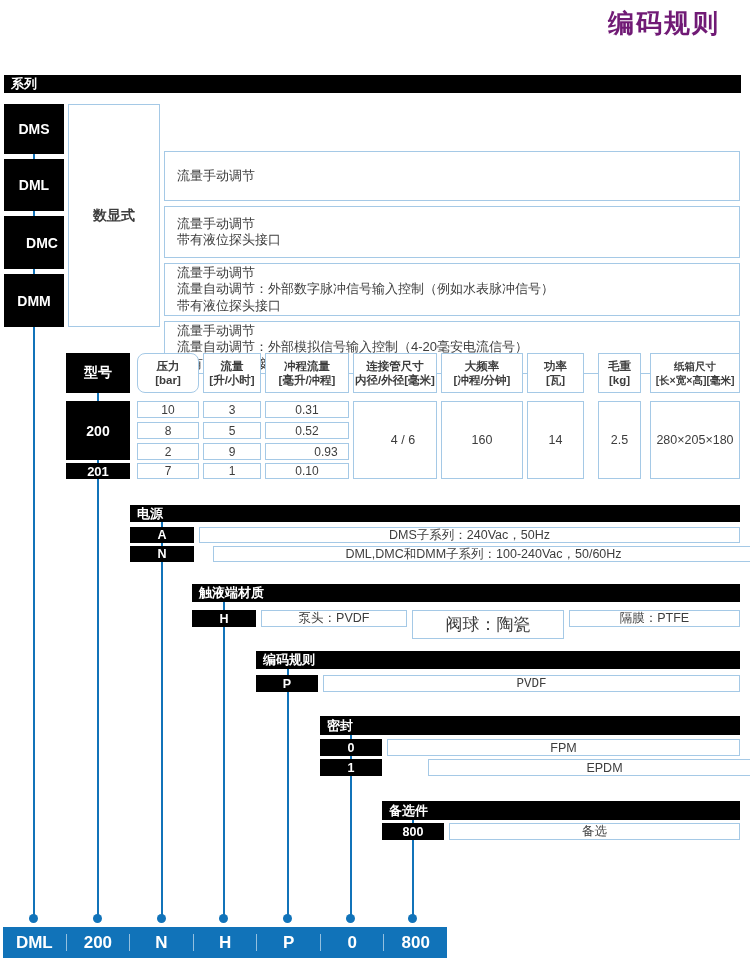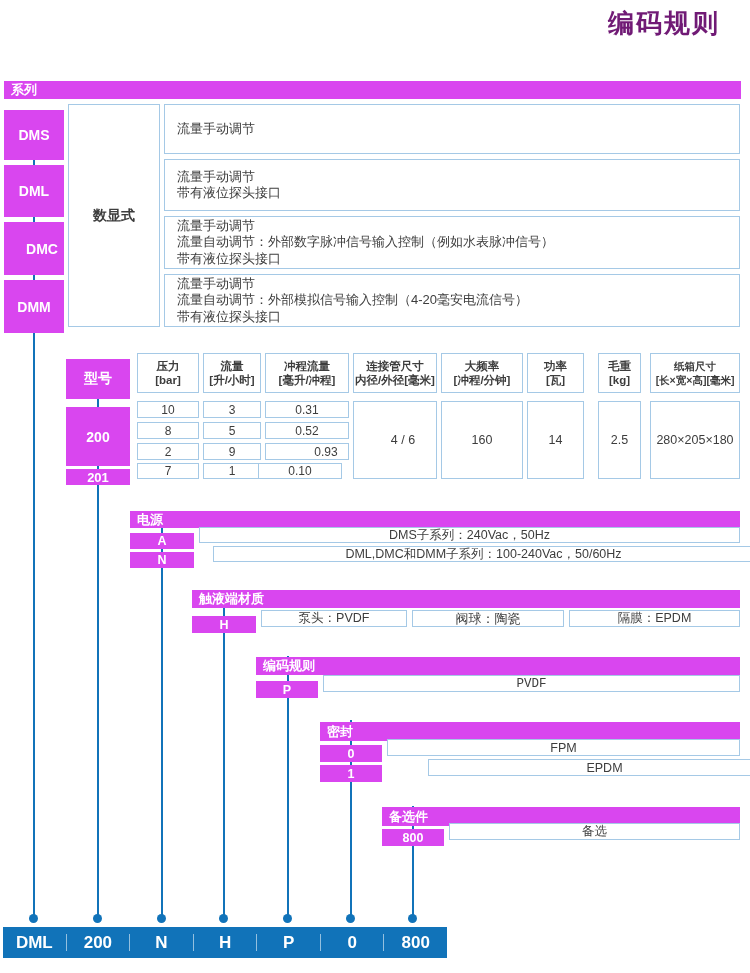--- a/index.html
+++ b/index.html
@@ -1,24 +1,24 @@
 <!DOCTYPE html>
 <html><head>
 <meta charset="utf-8">
 <style>
   html,body{margin:0;padding:0;background:#fff;}
   body{font-family:"Liberation Sans","DejaVu Sans",sans-serif;}
   #canvas{position:relative;width:750px;height:973px;background:#fff;overflow:hidden;}
   .abs{position:absolute;box-sizing:border-box;}
-  .blue{background:#d946ef;color:#fff;margin-top:6px;}
+  .blue{background:#000000;color:#fff;}
   .kbox{display:flex;align-items:center;justify-content:center;font-weight:bold;z-index:1;}
   .wbox{background:#fff;border:1px solid #a5c9e6;color:#3d3d3d;z-index:1;}
   .cell{display:flex;align-items:center;justify-content:center;font-size:12px;}
   .hdrbar{display:flex;align-items:center;padding-left:7px;font-size:13px;font-weight:bold;z-index:1;position:absolute;box-sizing:border-box;}
-  .descbox{display:flex;flex-direction:column;justify-content:center;padding-left:12px;font-size:13px;line-height:16.5px;font-weight:500;}
+  .descbox{display:flex;flex-direction:column;justify-content:center;padding-left:12px;font-size:13px;line-height:16.5px;font-weight:500;margin-top:47px;}
   .th{display:flex;flex-direction:column;align-items:center;justify-content:center;font-size:11.5px;font-weight:bold;line-height:14px;white-space:nowrap;}
   .vline{position:absolute;width:2px;background:#1173b9;z-index:0;}
   .dot{position:absolute;width:9px;height:9px;border-radius:50%;background:#1173b9;z-index:2;}
   .title{position:absolute;top:6px;right:30px;font-size:26px;font-weight:bold;color:#701a75;letter-spacing:2px;z-index:1;}
   .codebar{position:absolute;left:3px;top:927px;width:444px;height:31px;background:#1173b9;display:flex;align-items:center;z-index:1;}
   .codeseg{flex:1;text-align:center;color:#fff;font-weight:bold;font-size:17px;}
   .codesep{width:1px;height:17px;background:rgba(255,255,255,0.55);}
 </style>
 </head>
 <body>
@@ -65,21 +65,21 @@
     <div>带有液位探头接口</div>
   </div>
   <div class="abs wbox descbox" style="left:164px;top:274px;width:576px;height:53px;">
     <div>流量手动调节</div>
     <div>流量自动调节：外部模拟信号输入控制（4-20毫安电流信号）</div>
     <div>带有液位探头接口</div>
   </div>
 
   <div class="abs blue kbox" style="left:66px;top:353px;width:64px;height:40px;font-size:14px;">型号</div>
 
-  <div class="abs wbox th" style="left:137px;top:353px;width:62px;height:40px;">
+  <div class="abs wbox th" style="left:137px;top:353px;width:62px;height:40px;border-radius:8px;">
     <div>压力</div>
     <div>[bar]</div>
   </div>
   <div class="abs wbox th" style="left:203px;top:353px;width:58px;height:40px;">
     <div>流量</div>
     <div>[升/小时]</div>
   </div>
   <div class="abs wbox th" style="left:265px;top:353px;width:84px;height:40px;">
     <div>冲程流量</div>
     <div>[毫升/冲程]</div>
@@ -115,39 +115,39 @@
   <div class="abs wbox cell" style="left:137px;top:422px;width:62px;height:17px;">8</div>
   <div class="abs wbox cell" style="left:203px;top:422px;width:58px;height:17px;">5</div>
   <div class="abs wbox cell" style="left:265px;top:422px;width:84px;height:17px;">0.52</div>
 
   <div class="abs wbox cell" style="left:137px;top:443px;width:62px;height:17px;">2</div>
   <div class="abs wbox cell" style="left:203px;top:443px;width:58px;height:17px;">9</div>
   <div class="abs wbox cell" style="left:265px;top:443px;width:84px;height:17px;padding-left:38px;">0.93</div>
 
   <div class="abs wbox cell" style="left:137px;top:463px;width:62px;height:16px;">7</div>
   <div class="abs wbox cell" style="left:203px;top:463px;width:58px;height:16px;">1</div>
-  <div class="abs wbox cell" style="left:258px;top:463px;width:84px;height:16px;">0.10</div>
+  <div class="abs wbox cell" style="left:265px;top:463px;width:84px;height:16px;">0.10</div>
 
   <div class="abs wbox cell" style="left:353px;top:401px;width:84px;height:78px;font-size:12.5px;padding-left:16px;">4 / 6</div>
   <div class="abs wbox cell" style="left:441px;top:401px;width:82px;height:78px;font-size:12.5px;">160</div>
   <div class="abs wbox cell" style="left:527px;top:401px;width:57px;height:78px;font-size:12.5px;">14</div>
   <div class="abs wbox cell" style="left:598px;top:401px;width:43px;height:78px;font-size:12.5px;">2.5</div>
   <div class="abs wbox cell" style="left:650px;top:401px;width:90px;height:78px;font-size:12.5px;">280×205×180</div>
 
   <div class="hdrbar blue" style="left:130px;top:505px;width:610px;height:17px;">电源</div>
   <div class="abs blue kbox" style="left:130px;top:527px;width:64px;height:16px;font-size:12.5px;">A</div>
   <div class="abs wbox cell" style="left:199px;top:527px;width:541px;height:16px;font-size:12.5px;">DMS子系列：240Vac，50Hz</div>
   <div class="abs blue kbox" style="left:130px;top:546px;width:64px;height:16px;font-size:12.5px;">N</div>
   <div class="abs wbox cell" style="left:213px;top:546px;width:541px;height:16px;font-size:12.5px;">DML,DMC和DMM子系列：100-240Vac，50/60Hz</div>
 
   <div class="hdrbar blue" style="left:192px;top:584px;width:548px;height:18px;">触液端材质</div>
   <div class="abs blue kbox" style="left:192px;top:610px;width:64px;height:17px;font-size:12.5px;">H</div>
   <div class="abs wbox cell" style="left:261px;top:610px;width:146px;height:17px;font-size:12.5px;">泵头：PVDF</div>
-  <div class="abs wbox cell" style="left:412px;top:610px;width:152px;height:17px;font-size:13px;">阀球：陶瓷</div>
-  <div class="abs wbox cell" style="left:569px;top:610px;width:171px;height:17px;font-size:12.5px;">隔膜：EPDM</div>
+  <div class="abs wbox cell" style="left:412px;top:610px;width:152px;height:29px;font-size:17px;">阀球：陶瓷</div>
+  <div class="abs wbox cell" style="left:569px;top:610px;width:171px;height:17px;font-size:12.5px;">隔膜：PTFE</div>
 
   <div class="hdrbar blue" style="left:256px;top:651px;width:484px;height:18px;">编码规则</div>
   <div class="abs blue kbox" style="left:256px;top:675px;width:62px;height:17px;font-size:12.5px;">P</div>
   <div class="abs wbox cell" style="left:323px;top:675px;width:417px;height:17px;font-size:12.5px;font-family:Liberation Mono, monospace;">PVDF</div>
 
   <div class="hdrbar blue" style="left:320px;top:716px;width:420px;height:19px;">密封</div>
   <div class="abs blue kbox" style="left:320px;top:739px;width:62px;height:17px;font-size:12.5px;">0</div>
   <div class="abs wbox cell" style="left:387px;top:739px;width:353px;height:17px;font-size:12.5px;">FPM</div>
   <div class="abs blue kbox" style="left:320px;top:759px;width:62px;height:17px;font-size:12.5px;">1</div>
   <div class="abs wbox cell" style="left:387px;top:759px;width:353px;height:17px;font-size:12.5px;margin-left:41px;">EPDM</div>

